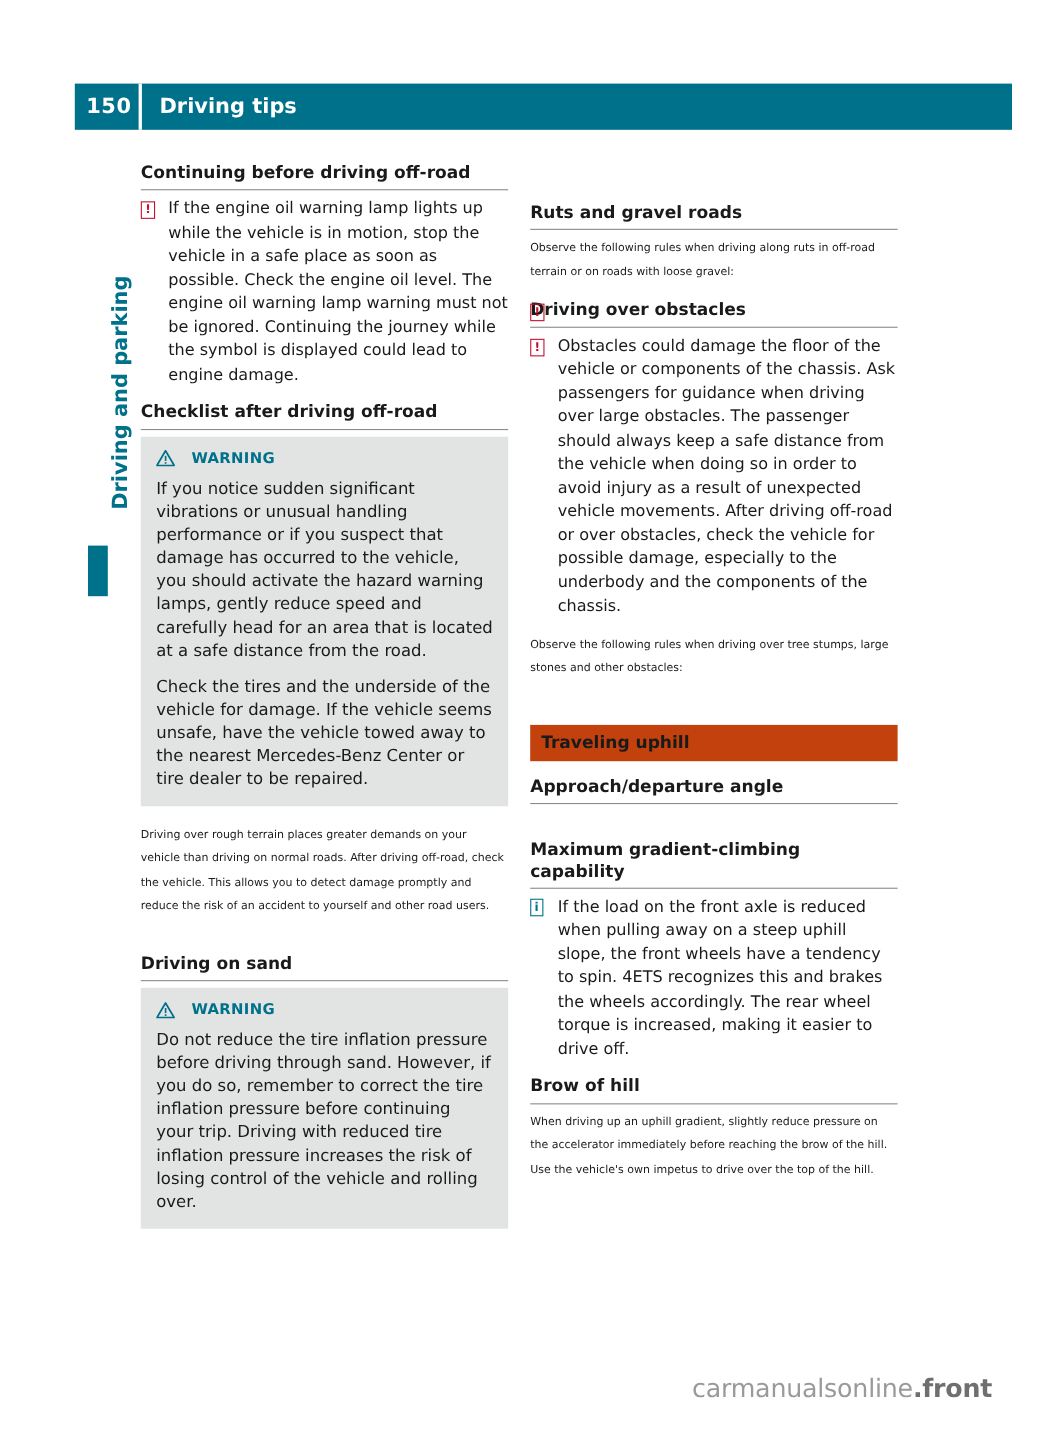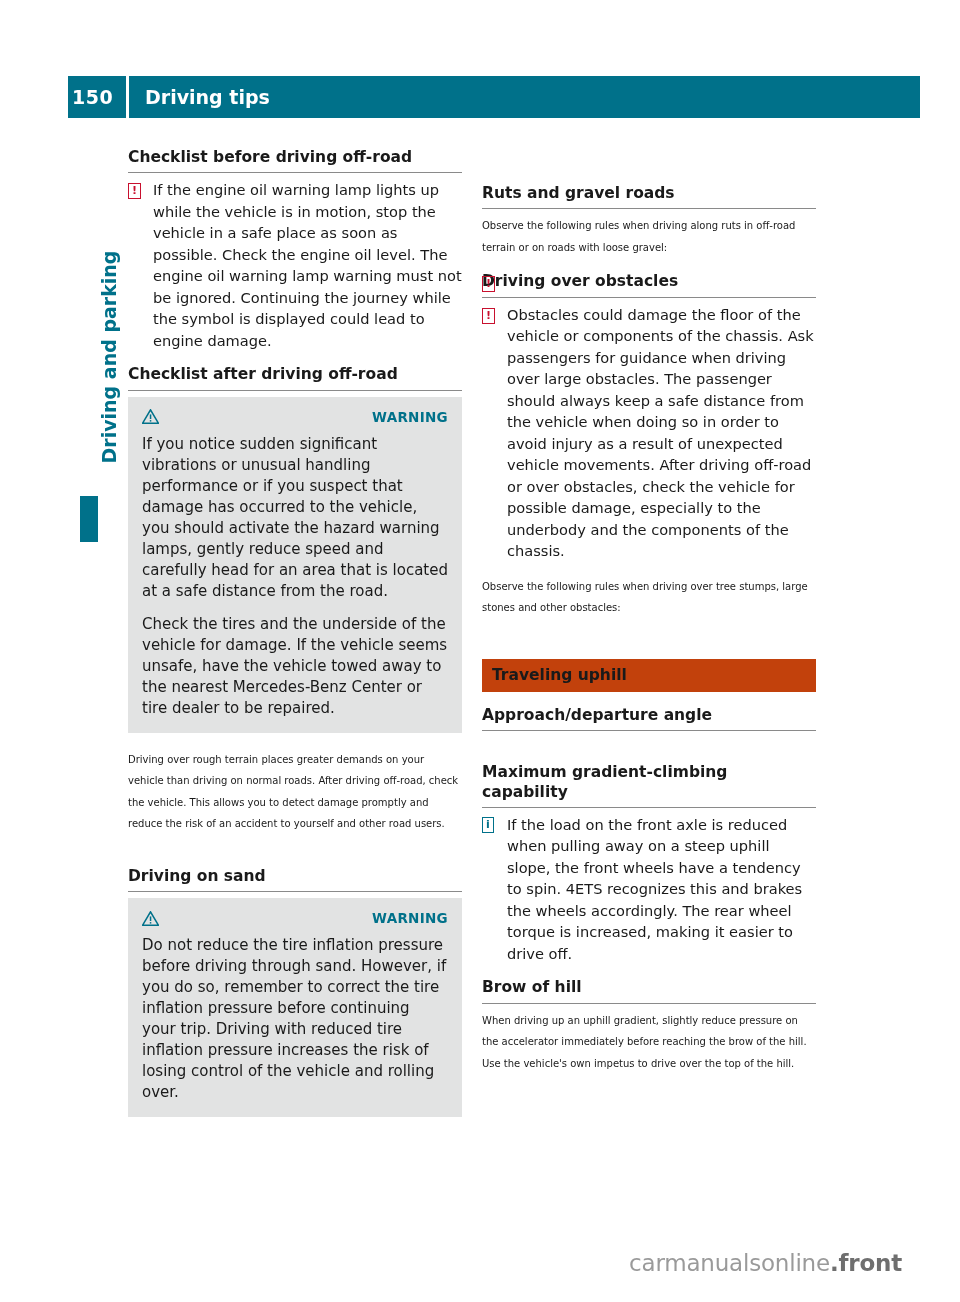--- a/index.html
+++ b/index.html
@@ -20,20 +20,21 @@
   
   .header {
     position: absolute;
     left: 68px;
     top: 76px;
     width: 852px;
     height: 42px;
     background: #00718a;
     display: flex;
     align-items: center;
+    text-align: center;
   }
   .header .page-num {
     color: #ffffff;
     font-size: 19px;
     font-weight: bold;
     width: 58px;
     padding-left: 4px;
     letter-spacing: 0.5px;
   }
   .header .divider {
@@ -156,21 +157,20 @@
   .warnbox {
     background: #e2e3e3;
     padding: 12px 14px 14px 14px;
     margin: 0 0 16px 0;
   }
   .warnbox .whead {
     display: flex;
     align-items: center;
     gap: 15px;
     margin-bottom: 9px;
-    justify-content: space-between;
   }
   .warnbox .wtri {
     position: relative;
     width: 17px;
     height: 15px;
     flex: 0 0 auto;
   }
   .warnbox .wtri svg { display: block; }
   .warnbox .wlabel {
     color: #00718a;
@@ -211,21 +211,21 @@
 
 <div class="side-tab">
   <div class="side-text">Driving and parking</div>
   <div class="side-mark"></div>
 </div>
 
 <div class="content">
 
   <div class="col col-left">
 
-    <h2 class="sec">Checklist before driving off-road</h2>
+    <h2 class="sec">Continuing before driving off-road</h2>
 
     <div class="item">
       <span class="sym excl"><span class="boxglyph">!</span></span>
       <span>If the engine oil warning lamp lights up while the vehicle is in motion, stop the vehicle in a safe place as soon as possible. Check the engine oil level. The engine oil warning lamp warning must not be ignored. Continuing the journey while the symbol is displayed could lead to engine damage.</span>
     </div>
 
     <h2 class="sec">Checklist after driving off-road</h2>
 
     <div class="warnbox">
       <div class="whead">

